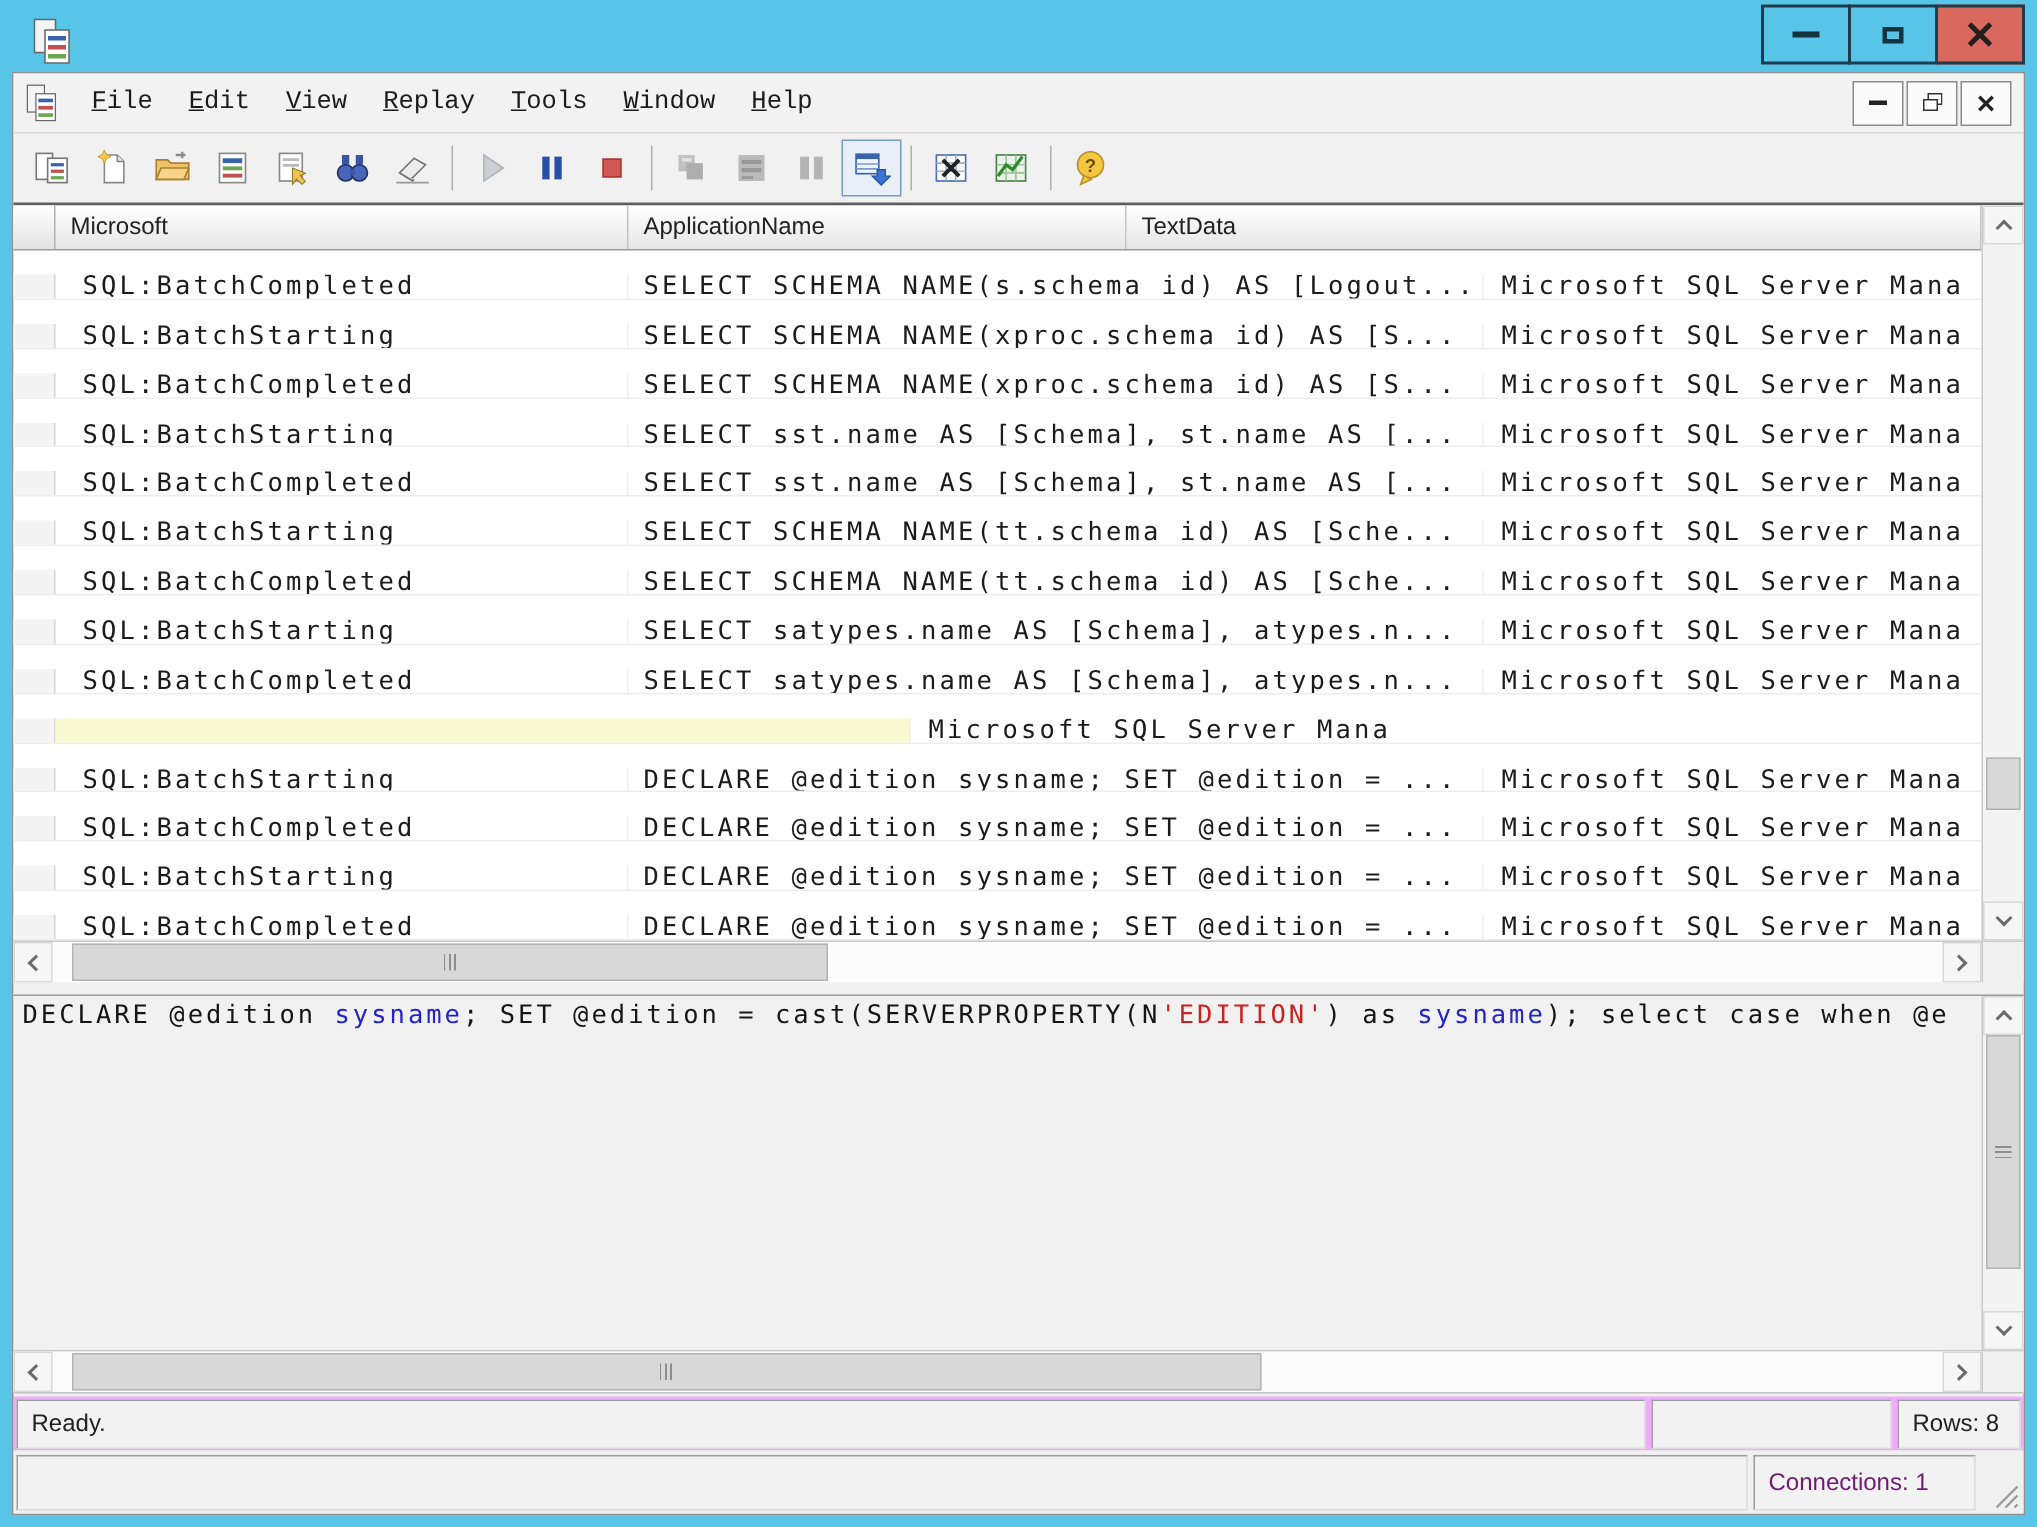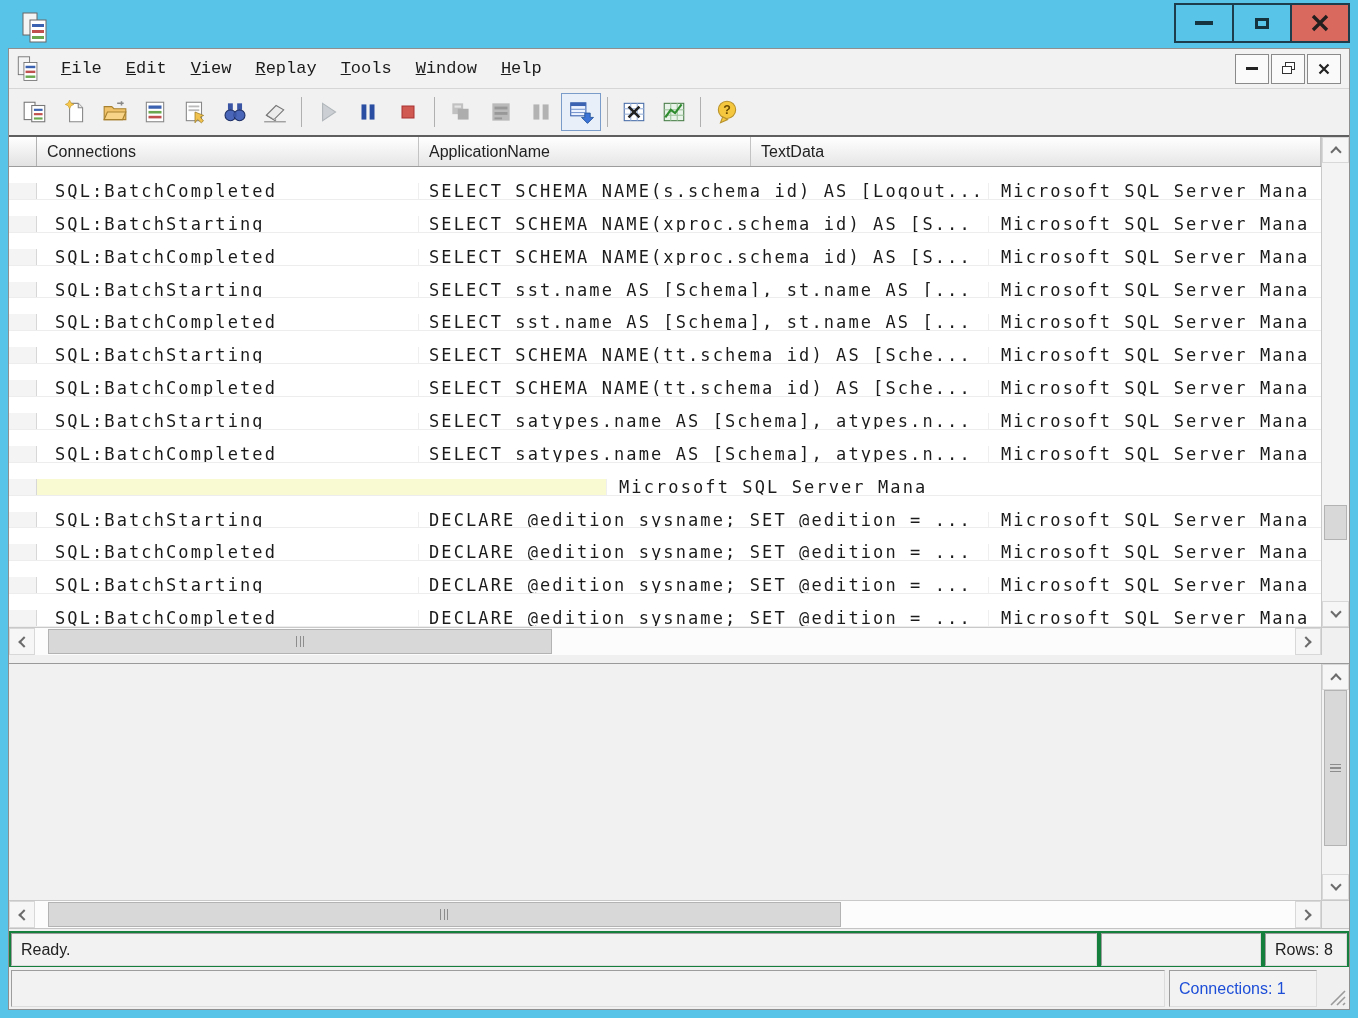--- a/index.html
+++ b/index.html
@@ -80,22 +80,22 @@
   
   .detail-wrap { height:266px; flex:0 0 266px; display:flex; flex-direction:column; border-top:1px solid #9a9a9a; border-bottom:1px solid #c4c4c4; background:#f1f1f1; }
   .detail-main { flex:1; display:flex; min-height:0; }
   .sql-area { flex:1; min-width:0; padding:3px 6px; font-family:"DejaVu Sans Mono", monospace; font-size:17px; letter-spacing:2.0px; line-height:20px; color:#151515; overflow:hidden; }
   .sql-line { white-space:nowrap; }
   .sk { color:#151515; }
   .sb { color:#2323cd; }
   .sr { color:#cc2222; }
 
   
-  .statusbar1 { height:36px; flex:0 0 36px; display:flex; align-items:stretch; gap:4px; padding:2px 2px 1px 2px; background:#15803d; font-size:16px; color:#222; margin-top:2px;justify-content:flex-end; }
-  .statusbar2 { height:42px; flex:0 0 42px; display:flex; align-items:stretch; gap:4px; padding:3px 2px 2px 2px; background:#f0f0f0; font-size:16px; color:#1d4ed8; }
+  .statusbar1 { height:36px; flex:0 0 36px; display:flex; align-items:stretch; gap:4px; padding:2px 2px 1px 2px; background:#f0abfc; font-size:16px; color:#222; margin-top:2px;justify-content:flex-end; }
+  .statusbar2 { height:42px; flex:0 0 42px; display:flex; align-items:stretch; gap:4px; padding:3px 2px 2px 2px; background:#f0f0f0; font-size:16px; color:#701a75; }
   .panel { border:1px solid; border-color:#9d9d9d #dcdcdc #dcdcdc #9d9d9d; background:#f2f2f2; display:flex; align-items:center; padding:0 9px; }
   .p-ready { flex:1; }
   .p-spacer { width:160px; flex:0 0 160px; }
   .p-rows { width:82px; flex:0 0 82px; }
   .p-main { flex:1; }
   .p-conn { width:148px; flex:0 0 148px; }
   .grip { width:26px; flex:0 0 26px; display:flex; align-items:flex-end; justify-content:flex-end; }
 </style>
 </head>
 <body>
@@ -333,21 +333,21 @@
             </svg>
           </span>
         </div>
       </div>
 
     <div class="grid-wrap">
       <div class="grid-main">
         <div class="grid-cols">
           <div class="grid-header">
             <div class="h-rowhdr"></div>
-            <div class="h-col w-event">Connections</div>
+            <div class="h-col w-event">Microsoft</div>
             <div class="h-col w-app">ApplicationName</div>
             <div class="h-col w-text">TextData</div>
           </div>
           <div class="grid-rows">
               <div class="grid-row">
                 <div class="cell c-rowhdr"></div>
                 <div class="cell c-event">SQL:BatchCompleted</div>
                 <div class="cell c-text">SELECT SCHEMA_NAME(s.schema_id) AS [Logout...</div>
                 <div class="cell c-app">Microsoft SQL Server Mana</div>
               </div>
@@ -458,20 +458,21 @@
         </div>
         <div class="corner"></div>
       </div>
     </div>
 
     <div class="splitter"></div>
 
     <div class="detail-wrap">
       <div class="detail-main">
         <div class="sql-area">
+            <div class="sql-line"><span class="sk">DECLARE @edition </span><span class="sb">sysname</span><span class="sk">; SET @edition = cast(SERVERPROPERTY(N</span><span class="sr">'EDITION'</span><span class="sk">) as </span><span class="sb">sysname</span><span class="sk">); select case when @e</span></div>
           </div>
         <div class="vscroll">
           <div class="scroll-arrow">
               <span class="chev up"></span>
             </div>
           <div class="vtrack">
             <div class="vthumb" style="top:0%; height:85%;">
                 <span class="vgrip"></span>
               </div>
           </div>

